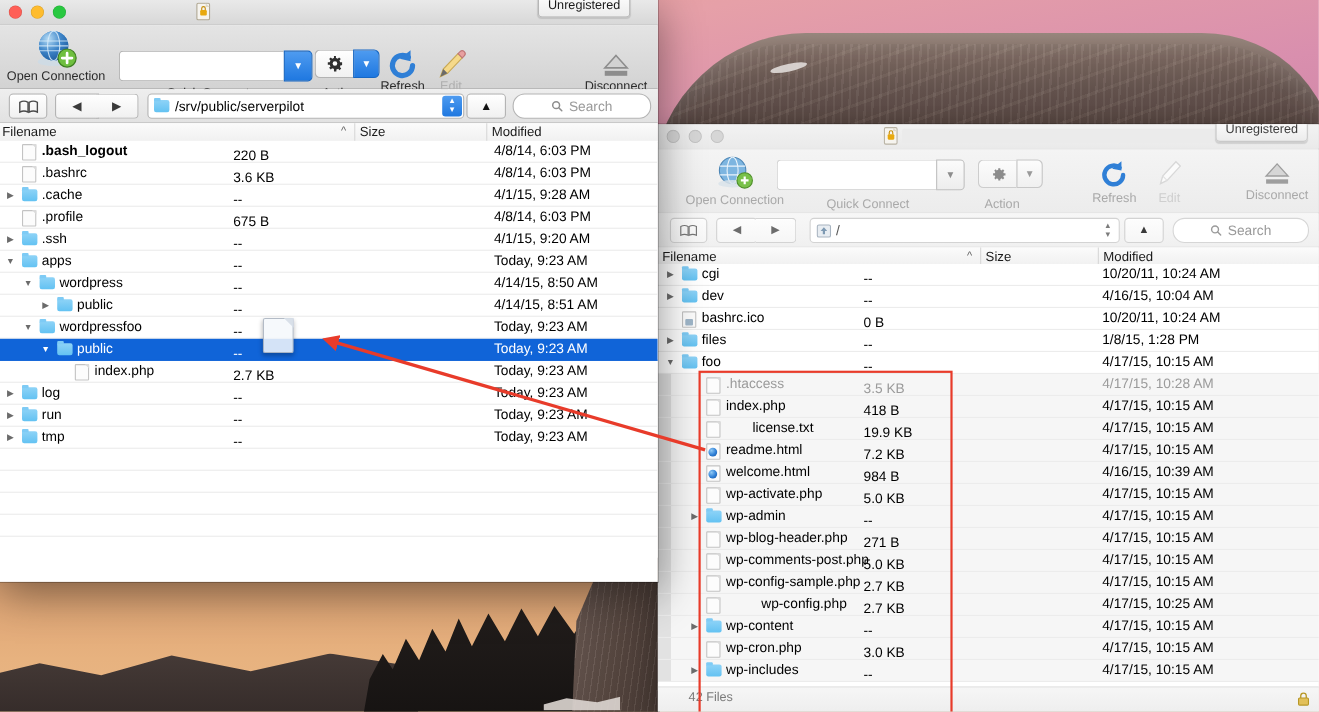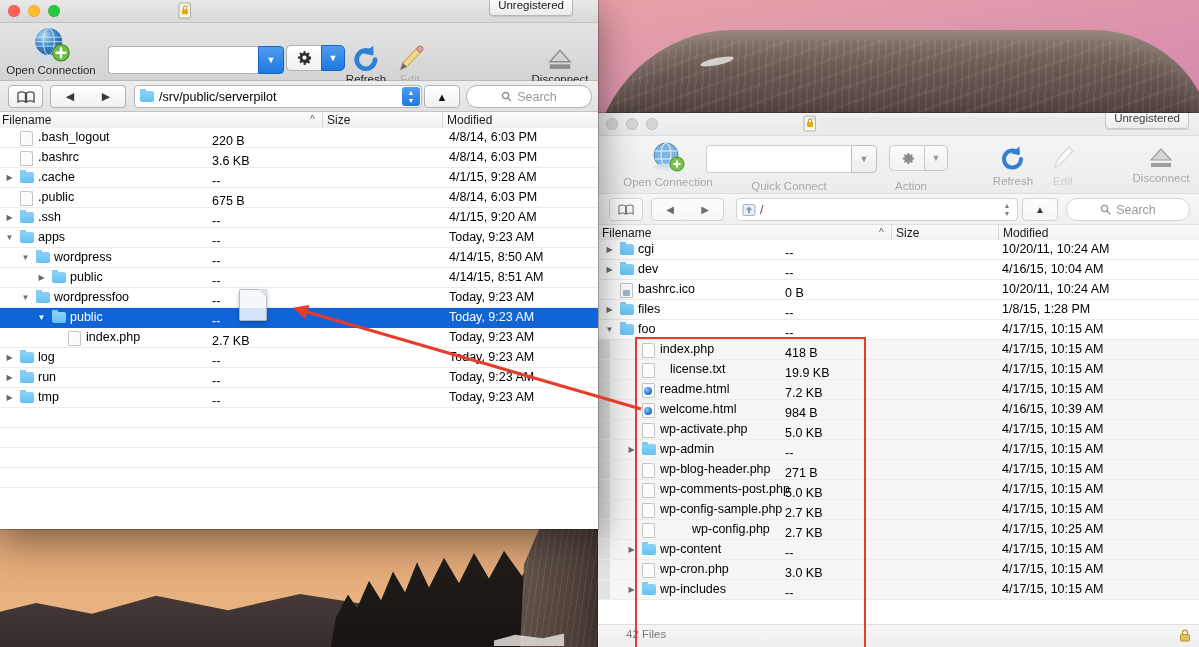--- a/index.html
+++ b/index.html
@@ -413,31 +413,38 @@
         <span class="sz" style="left: 187px; width: 110px;">--</span>
         <span class="md" style="left: 404px;">1/8/15, 1:28 PM</span>
       </div>
       <div class="frow">
         <span class="disc" style="left: 6px;">▼</span>
         <span class="ic-folder" style="position: absolute; left: 22px;"></span>
         <span class="nm" style="left: 40px;">foo</span>
         <span class="sz" style="left: 187px; width: 110px;">--</span>
         <span class="md" style="left: 404px;">4/17/15, 10:15 AM</span>
       </div>
+      <div class="frow dim shade">
+        <div class="indentbar" style="width: 12px;"></div>
+        <span class="ic-doc" style="position: absolute; left: 44px;"></span>
+        <span class="nm" style="left: 62px;">.htaccess</span>
+        <span class="sz" style="left: 187px; width: 110px;">3.5 KB</span>
+        <span class="md" style="left: 404px;">4/17/15, 10:28 AM</span>
+      </div>
       <div class="frow shade">
         <div class="indentbar" style="width: 12px;"></div>
         <span class="ic-doc" style="position: absolute; left: 44px;"></span>
         <span class="nm" style="left: 62px;">index.php</span>
         <span class="sz" style="left: 187px; width: 110px;">418 B</span>
         <span class="md" style="left: 404px;">4/17/15, 10:15 AM</span>
       </div>
       <div class="frow shade">
         <div class="indentbar" style="width: 12px;"></div>
         <span class="ic-doc" style="position: absolute; left: 44px;"></span>
-        <span class="nm" style="left: 48px; padding-left: 24px;">license.txt</span>
+        <span class="nm" style="left: 62px; padding-left: 24px;">license.txt</span>
         <span class="sz" style="left: 187px; width: 110px;">19.9 KB</span>
         <span class="md" style="left: 404px;">4/17/15, 10:15 AM</span>
       </div>
       <div class="frow shade">
         <div class="indentbar" style="width: 12px;"></div>
         <span class="ic-html" style="position: absolute; left: 44px;">
           <span class="globe"></span>
         </span>
         <span class="nm" style="left: 62px;">readme.html</span>
         <span class="sz" style="left: 187px; width: 110px;">7.2 KB</span>
@@ -649,40 +656,40 @@
     <span style="left:310px;color:#5b5b5b;font-size:10px;top:2px;">^</span>
     <div class="colsep" style="left:322px;"></div>
     <span style="left:327px;">Size</span>
     <div class="colsep" style="left:442px;"></div>
     <span style="left:447px;">Modified</span>
   </div>
 
   <div class="filelist" id="list-left" style="top:128px;bottom:22px;">
       <div class="frow">
         <span class="ic-doc" style="position: absolute; left: 20px;"></span>
-        <span class="nm" style="left: 38px;">.bash_logout</span>
+        <span class="nm" style="left: 38px; font-weight: bold;">.bash_logout</span>
         <span class="sz" style="left: 212px; width: 110px;">220 B</span>
         <span class="md" style="left: 449px;">4/8/14, 6:03 PM</span>
       </div>
       <div class="frow">
         <span class="ic-doc" style="position: absolute; left: 20px;"></span>
         <span class="nm" style="left: 38px;">.bashrc</span>
         <span class="sz" style="left: 212px; width: 110px;">3.6 KB</span>
         <span class="md" style="left: 449px;">4/8/14, 6:03 PM</span>
       </div>
       <div class="frow">
         <span class="disc" style="left: 4px;">▶</span>
         <span class="ic-folder" style="position: absolute; left: 20px;"></span>
         <span class="nm" style="left: 38px;">.cache</span>
         <span class="sz" style="left: 212px; width: 110px;">--</span>
         <span class="md" style="left: 449px;">4/1/15, 9:28 AM</span>
       </div>
       <div class="frow">
         <span class="ic-doc" style="position: absolute; left: 20px;"></span>
-        <span class="nm" style="left: 38px;">.public</span>
+        <span class="nm" style="left: 38px;">.profile</span>
         <span class="sz" style="left: 212px; width: 110px;">675 B</span>
         <span class="md" style="left: 449px;">4/8/14, 6:03 PM</span>
       </div>
       <div class="frow">
         <span class="disc" style="left: 4px;">▶</span>
         <span class="ic-folder" style="position: absolute; left: 20px;"></span>
         <span class="nm" style="left: 38px;">.ssh</span>
         <span class="sz" style="left: 212px; width: 110px;">--</span>
         <span class="md" style="left: 449px;">4/1/15, 9:20 AM</span>
       </div>

